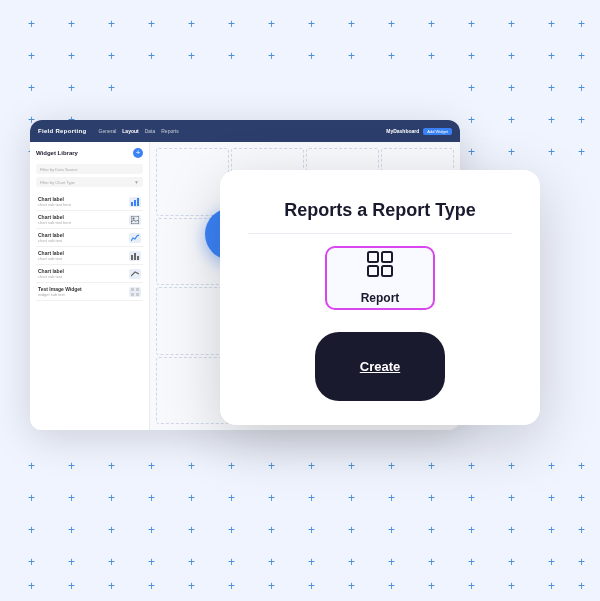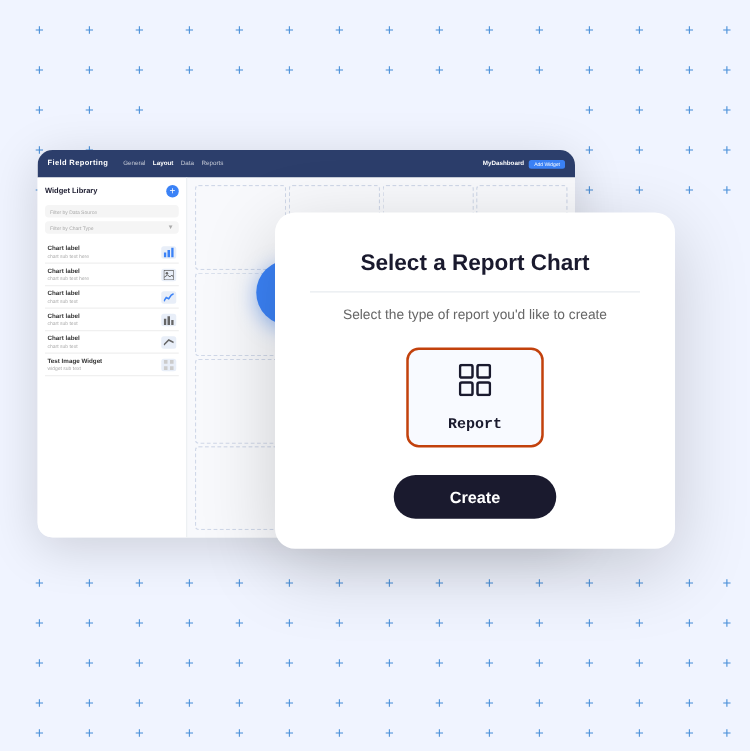--- a/index.html
+++ b/index.html
@@ -285,31 +285,30 @@
 
     .modal-options {
       display: flex;
       gap: 16px;
       justify-content: center;
       margin-bottom: 22px;
     }
 
     .option-card {
       width: 110px;
-      height: 80px;
-      border: 2px solid #c2410c;
+      height: 64px;
+      border: 2px solid #d946ef;
       border-radius: 10px;
       display: flex;
       flex-direction: column;
       align-items: center;
       justify-content: center;
       gap: 8px;
       cursor: pointer;
       background: #f8faff;
-      font-family: Liberation Mono, monospace;
     }
 
     .option-icon {
       font-size: 22px;
       color: #1a1a2e;
     }
 
     .option-label {
       font-size: 12px;
       font-weight: 600;
@@ -317,24 +316,25 @@
     }
 
     .modal-create-btn {
       display: block;
       width: 130px;
       margin: 0 auto;
       background: #1a1a2e;
       color: #ffffff;
       font-size: 13px;
       font-weight: 600;
-      padding: 10px 0;
+      padding: 27px 0;
       border-radius: 24px;
       text-align: center;
       cursor: pointer;
+      text-decoration: underline;
     }
 
     
     .dots-container {
       position: absolute;
       inset: 0;
       pointer-events: none;
     }
   </style>
 </head>
@@ -606,23 +606,22 @@
         </div>
       </div>
     </div>
   </div>
 
   <div class="plus-button">
     <span class="plus-button-icon">+</span>
   </div>
 
   <div class="modal">
-    <h2 class="modal-title">Select a Report Chart</h2>
+    <h2 class="modal-title">Reports a Report Type</h2>
     <div class="modal-divider"></div>
-    <p class="modal-subtitle">Select the type of report you'd like to create</p>
 
     <div class="modal-options">
 
       <div class="option-card">
         <div class="option-icon">
           <svg width="26" height="26" viewBox="0 0 26 26">
             <rect x="1" y="1" width="10" height="10" rx="1.5" fill="none" stroke="#1a1a2e" stroke-width="2"></rect>
             <rect x="15" y="1" width="10" height="10" rx="1.5" fill="none" stroke="#1a1a2e" stroke-width="2"></rect>
             <rect x="1" y="15" width="10" height="10" rx="1.5" fill="none" stroke="#1a1a2e" stroke-width="2"></rect>
             <rect x="15" y="15" width="10" height="10" rx="1.5" fill="none" stroke="#1a1a2e" stroke-width="2"></rect>

